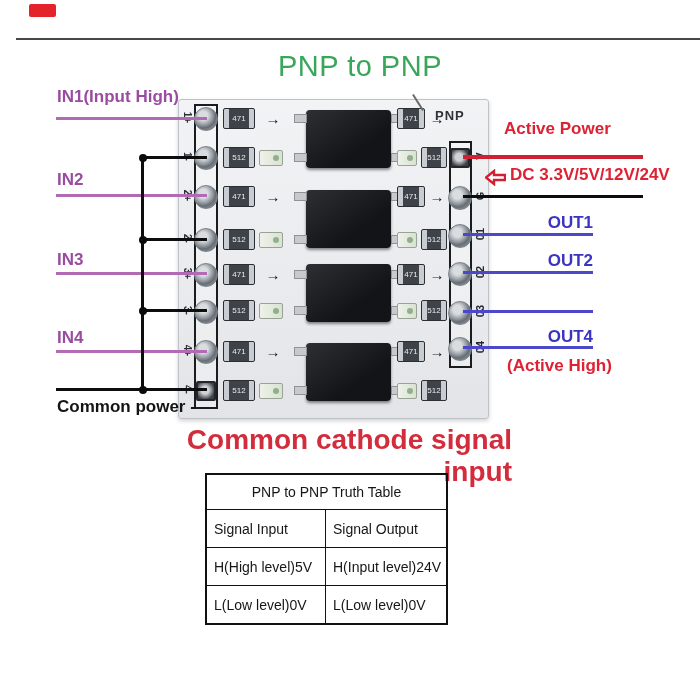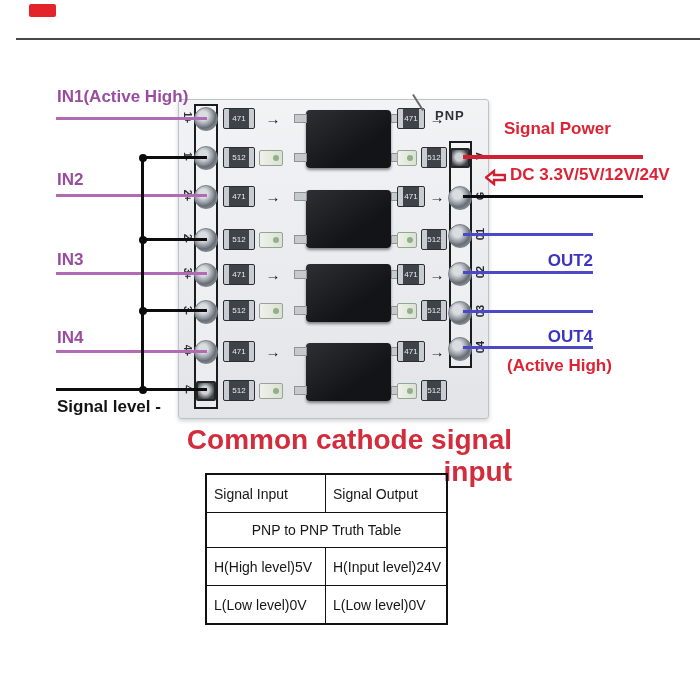--- a/index.html
+++ b/index.html
@@ -58,20 +58,21 @@
   .ttable{border:2px solid #111;}
 </style>
 </head>
 <body>
 
 <div class="stage">
 
   <div class="marker"></div>
   <div class="topline"></div>
 
+  <div class="title">PNP to PNP</div>
 
   <div class="board" id="board">
     <div class="hdrbox" style="left:15px;top:4px;width:24px;height:305px;"></div>
     <div class="hdrbox" style="left:270px;top:41px;width:23px;height:227px;"></div>
     <div class="silk" style="left:256px;top:8px;">PNP</div>
   <div class="pad" style="left: 15px; top: 7px;"></div>
       <div class="rotcw" style="left: -2px; top: 12px;">1+</div>
       <div class="pad" style="left: 15px; top: 46px;"></div>
       <div class="rotcw" style="left: -2px; top: 51px;">1-</div>
       <div class="pad" style="left: 15px; top: 85px;"></div>
@@ -146,68 +147,69 @@
       <div class="arrow" style="left: 84px; top: 244px;">→</div>
       <div class="res" style="left: 44px; top: 280px; width: 32px;">512</div>
       <div class="led" style="left: 80px; top: 283px; width: 24px;"></div>
       <div class="res" style="left: 218px; top: 241px; width: 28px;">471</div>
       <div class="arrow" style="left: 248px; top: 244px;">→</div>
       <div class="led" style="left: 218px; top: 283px; width: 20px;"></div>
       <div class="res" style="left: 242px; top: 280px; width: 26px;">512</div>
     </div>
   <div class="scratch"></div>
 
-  <div class="lbl purple" style="left:57px;top:88px;">IN1(Active High)</div>
+  <div class="lbl purple" style="left:57px;top:88px;">IN1(Input High)</div>
   <div class="lbl purple" style="left:57px;top:171px;">IN2</div>
   <div class="lbl purple" style="left:57px;top:251px;">IN3</div>
   <div class="lbl purple" style="left:57px;top:329px;">IN4</div>
-  <div class="lbl black" style="left:57px;top:398px;">Signal level -</div>
+  <div class="lbl black" style="left:57px;top:398px;">Common power -</div>
 
   <div class="wire w-purple" style="left:56px;top:117px;width:151px;"></div>
   <div class="wire w-purple" style="left:56px;top:194px;width:151px;"></div>
   <div class="wire w-purple" style="left:56px;top:272px;width:151px;"></div>
   <div class="wire w-purple" style="left:56px;top:350px;width:151px;"></div>
 
   <div class="abs w-black" style="left:141px;top:156px;width:3px;height:235px;"></div>
   <div class="wire w-black" style="left:143px;top:156px;width:64px;"></div>
   <div class="wire w-black" style="left:143px;top:238px;width:64px;"></div>
   <div class="wire w-black" style="left:143px;top:309px;width:64px;"></div>
   <div class="wire w-black" style="left:56px;top:388px;width:151px;"></div>
   <div class="dot" style="left:139px;top:154px;"></div>
   <div class="dot" style="left:139px;top:236px;"></div>
   <div class="dot" style="left:139px;top:307px;"></div>
   <div class="dot" style="left:139px;top:386px;"></div>
 
-  <div class="lbl red" style="left:504px;top:120px;">Signal Power</div>
+  <div class="lbl red" style="left:504px;top:120px;">Active Power</div>
   <div class="wire w-red" style="left:463px;top:155px;width:180px;"></div>
 
   <svg class="abs" style="left:485px;top:169px;" width="21" height="17" viewBox="0 0 21 17">
     <polygon points="9,2 9,6 20,6 20,11 9,11 9,15 1,8.5" fill="#ffffff" stroke="#d02031" stroke-width="2.4"></polygon>
   </svg>
   <div class="lbl red" style="left:510px;top:166px;">DC 3.3V/5V/12V/24V</div>
   <div class="wire w-black" style="left:463px;top:195px;width:180px;"></div>
 
+  <div class="outlbl" style="top:213px;">OUT1</div>
   <div class="outlbl" style="top:251px;">OUT2</div>
   <div class="outlbl" style="top:327px;">OUT4</div>
   <div class="wire w-blue" style="left:463px;top:233px;width:130px;"></div>
   <div class="wire w-blue" style="left:463px;top:271px;width:130px;"></div>
   <div class="wire w-blue" style="left:463px;top:310px;width:130px;"></div>
   <div class="wire w-blue" style="left:463px;top:346px;width:130px;"></div>
   <div class="lbl red" style="left:507px;top:357px;text-align:right;">(Active High)</div>
 
   <div class="caption">Common cathode signal input</div>
 
   <table class="ttable">
     <tbody>
         <tr>
+      <th colspan="2" style="height:32px;">PNP to PNP Truth Table</th>
+    </tr>
+    <tr>
       <td style="width:110px;">Signal Input</td>
       <td>Signal Output</td>
-    </tr>
-    <tr>
-      <th colspan="2" style="height:32px;">PNP to PNP Truth Table</th>
     </tr>
     <tr>
       <td>H(High level)5V</td>
       <td>H(Input level)24V</td>
     </tr>
     <tr>
       <td>L(Low level)0V</td>
       <td>L(Low level)0V</td>
     </tr>
   </tbody>

